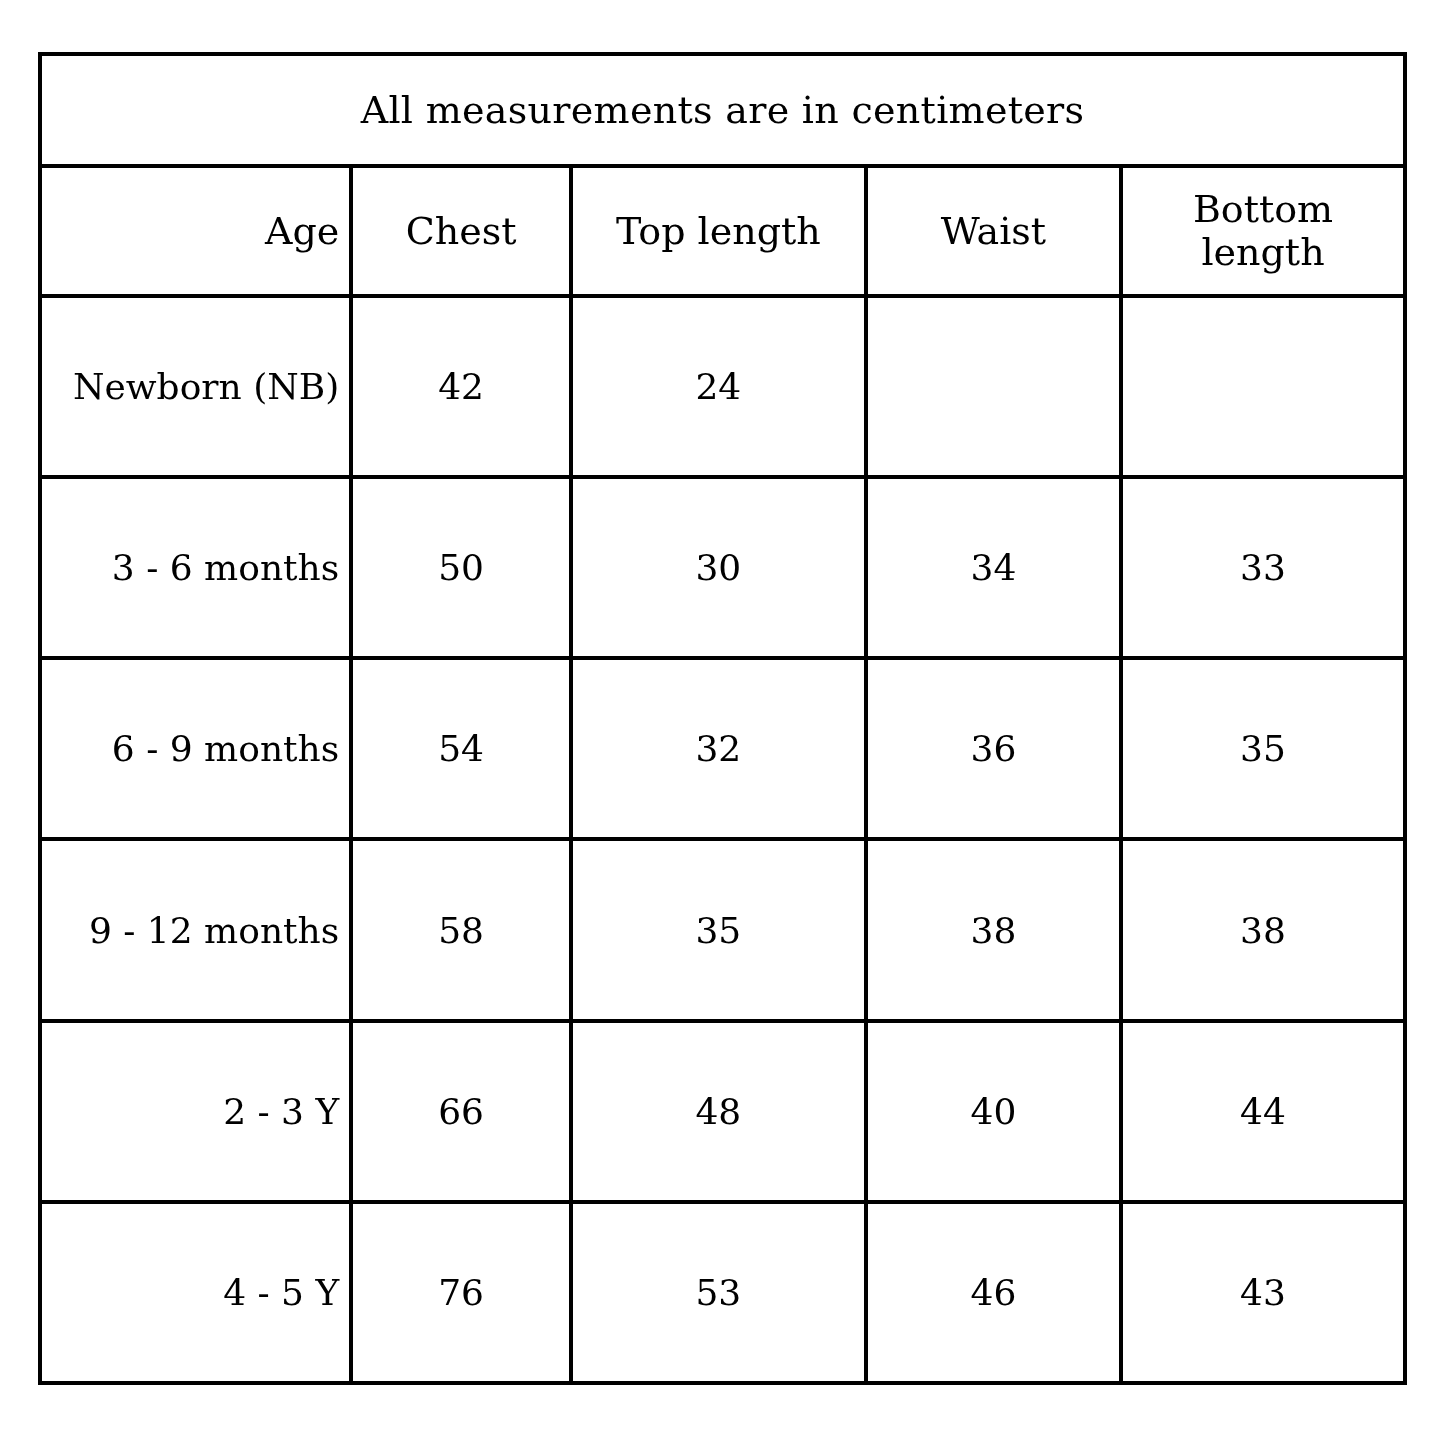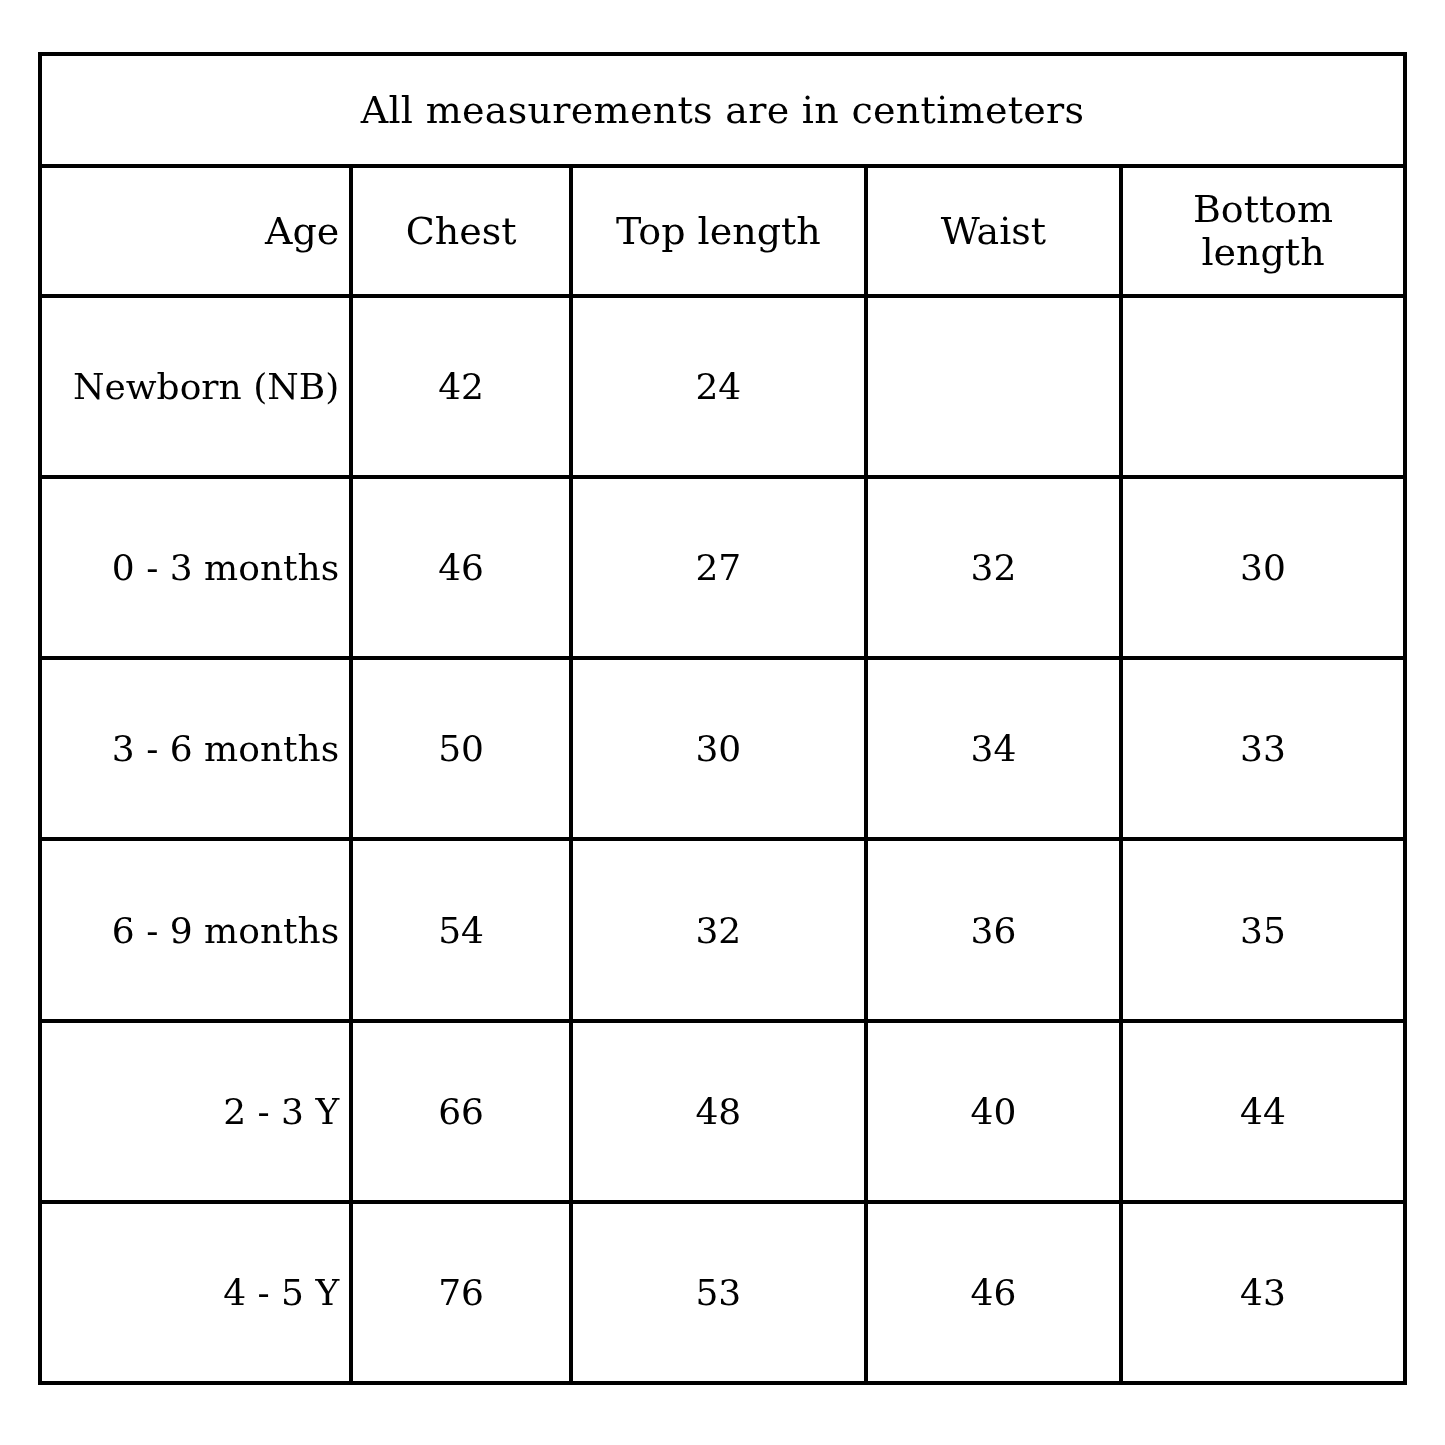--- a/index.html
+++ b/index.html
@@ -103,39 +103,39 @@
     </thead>
     <tbody>
       <tr>
         <td class="age-cell">Newborn (NB)</td>
         <td class="val-cell">42</td>
         <td class="val-cell">24</td>
         <td class="val-cell"></td>
         <td class="val-cell"></td>
       </tr>
       <tr>
-        <td class="age-cell">0 - 3 months</td>
-        <td class="val-cell">46</td>
-        <td class="val-cell">27</td>
-        <td class="val-cell">32</td>
-        <td class="val-cell">30</td>
-      </tr>
-      <tr>
         <td class="age-cell">3 - 6 months</td>
         <td class="val-cell">50</td>
         <td class="val-cell">30</td>
         <td class="val-cell">34</td>
         <td class="val-cell">33</td>
       </tr>
       <tr>
         <td class="age-cell">6 - 9 months</td>
         <td class="val-cell">54</td>
         <td class="val-cell">32</td>
         <td class="val-cell">36</td>
         <td class="val-cell">35</td>
+      </tr>
+      <tr>
+        <td class="age-cell">9 - 12 months</td>
+        <td class="val-cell">58</td>
+        <td class="val-cell">35</td>
+        <td class="val-cell">38</td>
+        <td class="val-cell">38</td>
       </tr>
       <tr>
         <td class="age-cell">2 - 3 Y</td>
         <td class="val-cell">66</td>
         <td class="val-cell">48</td>
         <td class="val-cell">40</td>
         <td class="val-cell">44</td>
       </tr>
       <tr>
         <td class="age-cell">4 - 5 Y</td>

